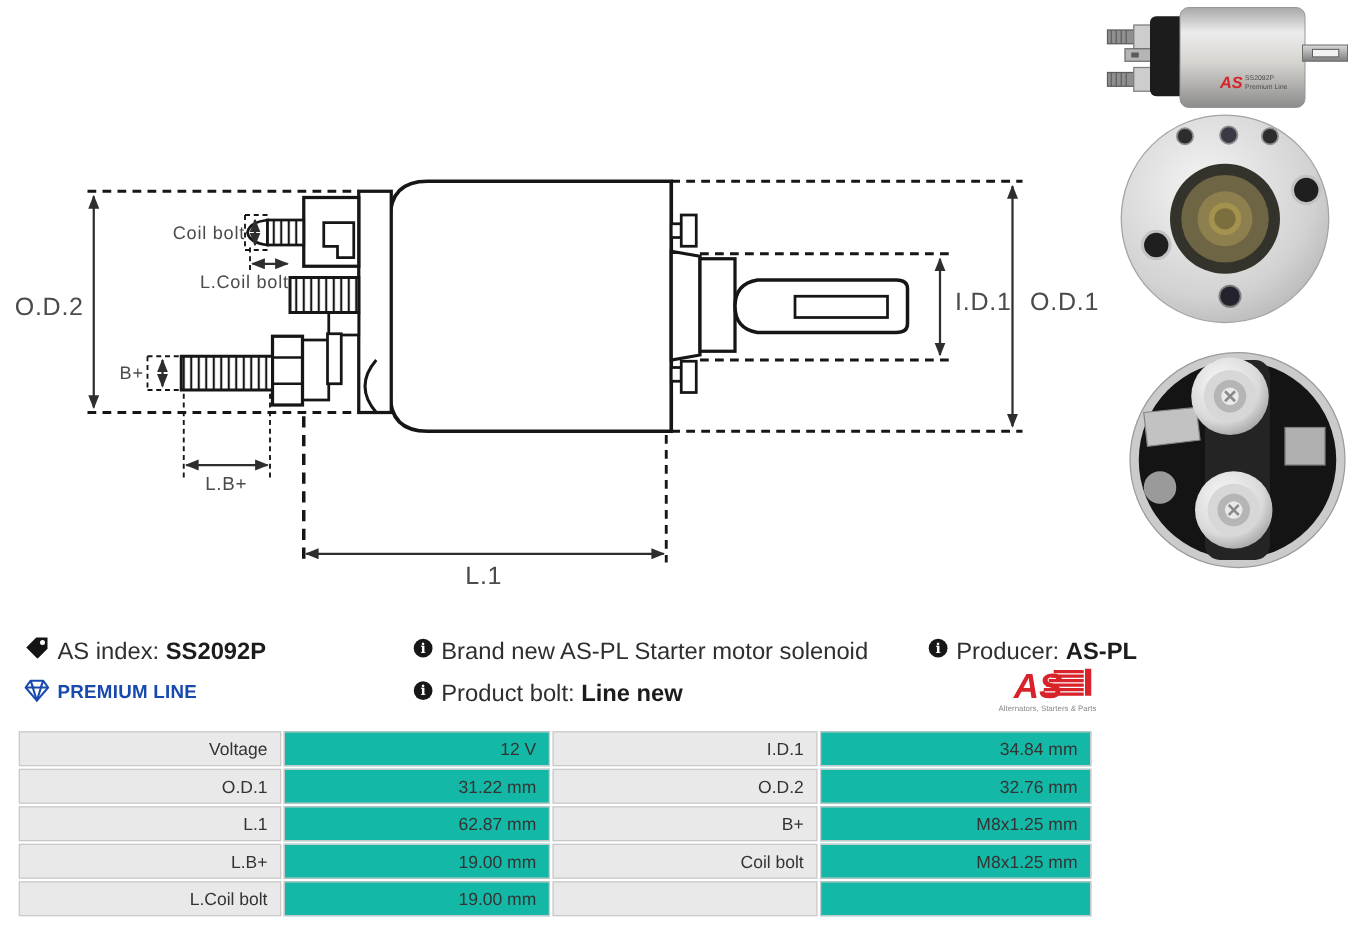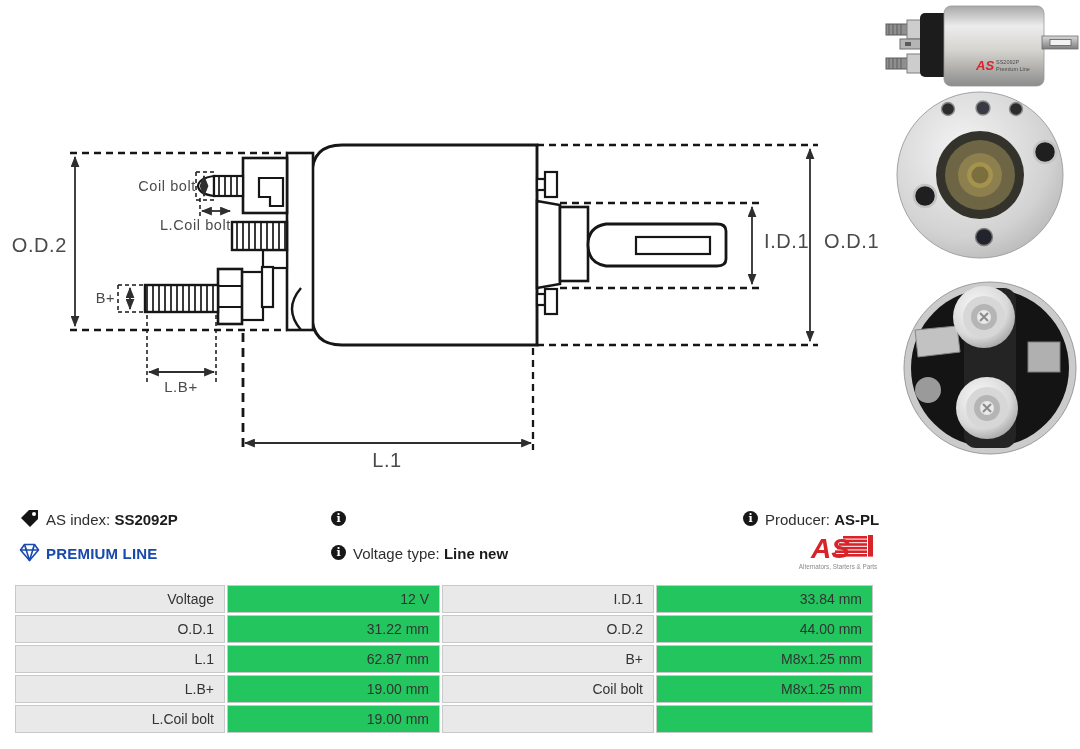--- a/index.html
+++ b/index.html
@@ -8,32 +8,32 @@
   .abs{position:absolute;}
   
   .outline{fill:#fff;stroke:#161616;stroke-width:2.6;}
   .outline-thin{fill:#fff;stroke:#161616;stroke-width:2.2;}
   .nofill{fill:none;stroke:#161616;stroke-width:2.4;}
   .dash{fill:none;stroke:#161616;stroke-width:2.3;stroke-dasharray:7 5;}
   .dash-sm{fill:none;stroke:#161616;stroke-width:1.5;stroke-dasharray:4 3;}
   .dim{stroke:#2e2e2e;stroke-width:1.8;fill:none;}
   .dimlbl{fill:#4b4b4b;letter-spacing:.6px;font-family:"Liberation Sans",sans-serif;}
   
-  .inforow{font-size:15px;color:#2f2f2f;white-space:nowrap;}
+  .inforow{font-size:19px;color:#2f2f2f;white-space:nowrap;}
   .inforow b{color:#1c1c1c;}
   .info-icon{display:inline-flex;width:15px;height:15px;border-radius:50%;background:#171717;
              color:#fff;font-size:11px;font-weight:bold;align-items:center;justify-content:center;
              font-family:"DejaVu Serif",serif;}
   .premium{font-weight:bold;font-size:15px;letter-spacing:.2px;}
   
   table.spec{border-collapse:separate;border-spacing:2px;table-layout:fixed;width:862px;}
   table.spec td{height:28px;font-size:14px;padding:0 10px 0 8px;text-align:right;
                 border:1px solid #c9c9c9;box-sizing:border-box;color:#333;}
   td.lbl{background:#e9e9e9;}
-  td.val{background:#22c55e;}
+  td.val{background:#14b8a6;}
 </style>
 </head>
 <body>
 
 <div id="app">
 
   <svg class="abs" style="left:0;top:0" width="880" height="490" viewBox="0 0 880 490">
     <defs>
       <pattern id="thr" width="6" height="12" patternUnits="userSpaceOnUse">
         <rect width="6" height="12" fill="#fff"></rect>
@@ -198,38 +198,39 @@
   <svg class="abs" style="left:20px;top:509px" width="19" height="18" viewBox="0 0 19 18">
     <path d="M1,9 L9,1 H18 V10 L10,18 Z" fill="#141414"></path>
     <circle cx="14" cy="5" r="2" fill="#fff"></circle>
   </svg>
   <div class="abs inforow" style="left:46px;top:511px">
     <span>AS index:</span>
     <b>SS2092P</b>
   </div>
 
   <span class="abs info-icon" style="left:331px;top:511px">i</span>
+  <div class="abs inforow" style="left:353px;top:511px">Brand new AS-PL Starter motor solenoid</div>
 
   <span class="abs info-icon" style="left:743px;top:511px">i</span>
   <div class="abs inforow" style="left:765px;top:511px">
     <span>Producer:</span>
     <b>AS-PL</b>
   </div>
 
   <svg class="abs" style="left:19px;top:543px" width="21" height="19" viewBox="0 0 21 19">
     <g fill="none" stroke="#1849ae" stroke-width="1.6" stroke-linejoin="round">
       <path d="M5.5,1.5 H15.5 L19.5,7 L10.5,17.5 L1.5,7 Z"></path>
       <path d="M1.5,7 H19.5 M5.5,1.5 L10.5,17.5 L15.5,1.5 M5.5,1.5 L7.5,7 M15.5,1.5 L13.5,7"></path>
     </g>
   </svg>
   <div class="abs premium" style="left:46px;top:545px;color:#1849ae">PREMIUM LINE</div>
 
   <span class="abs info-icon" style="left:331px;top:545px">i</span>
   <div class="abs inforow" style="left:353px;top:545px">
-    <span>Voltage type:</span>
+    <span>Product bolt:</span>
     <b>Line new</b>
   </div>
 
   <svg class="abs" style="left:797px;top:530px" width="82" height="42" viewBox="0 0 82 42">
     <g fill="#d8232a">
       <text x="14" y="28" font-size="28" font-weight="bold" font-style="italic" font-family="Liberation Sans, sans-serif">AS</text>
       <rect x="46" y="6" width="24" height="2.6"></rect>
       <rect x="44" y="9.6" width="26" height="2.6"></rect>
       <rect x="42" y="13.2" width="28" height="2.6"></rect>
       <rect x="40" y="16.8" width="30" height="2.6"></rect>
@@ -245,27 +246,27 @@
         <col style="width:210px">
         <col style="width:213px">
         <col style="width:212px">
         <col style="width:217px">
       </colgroup>
     <tbody>
       <tr>
         <td class="lbl">Voltage</td>
         <td class="val">12 V</td>
         <td class="lbl">I.D.1</td>
-        <td class="val">33.84 mm</td>
+        <td class="val">34.84 mm</td>
       </tr>
       <tr>
         <td class="lbl">O.D.1</td>
         <td class="val">31.22 mm</td>
         <td class="lbl">O.D.2</td>
-        <td class="val">44.00 mm</td>
+        <td class="val">32.76 mm</td>
       </tr>
       <tr>
         <td class="lbl">L.1</td>
         <td class="val">62.87 mm</td>
         <td class="lbl">B+</td>
         <td class="val">M8x1.25 mm</td>
       </tr>
       <tr>
         <td class="lbl">L.B+</td>
         <td class="val">19.00 mm</td>

